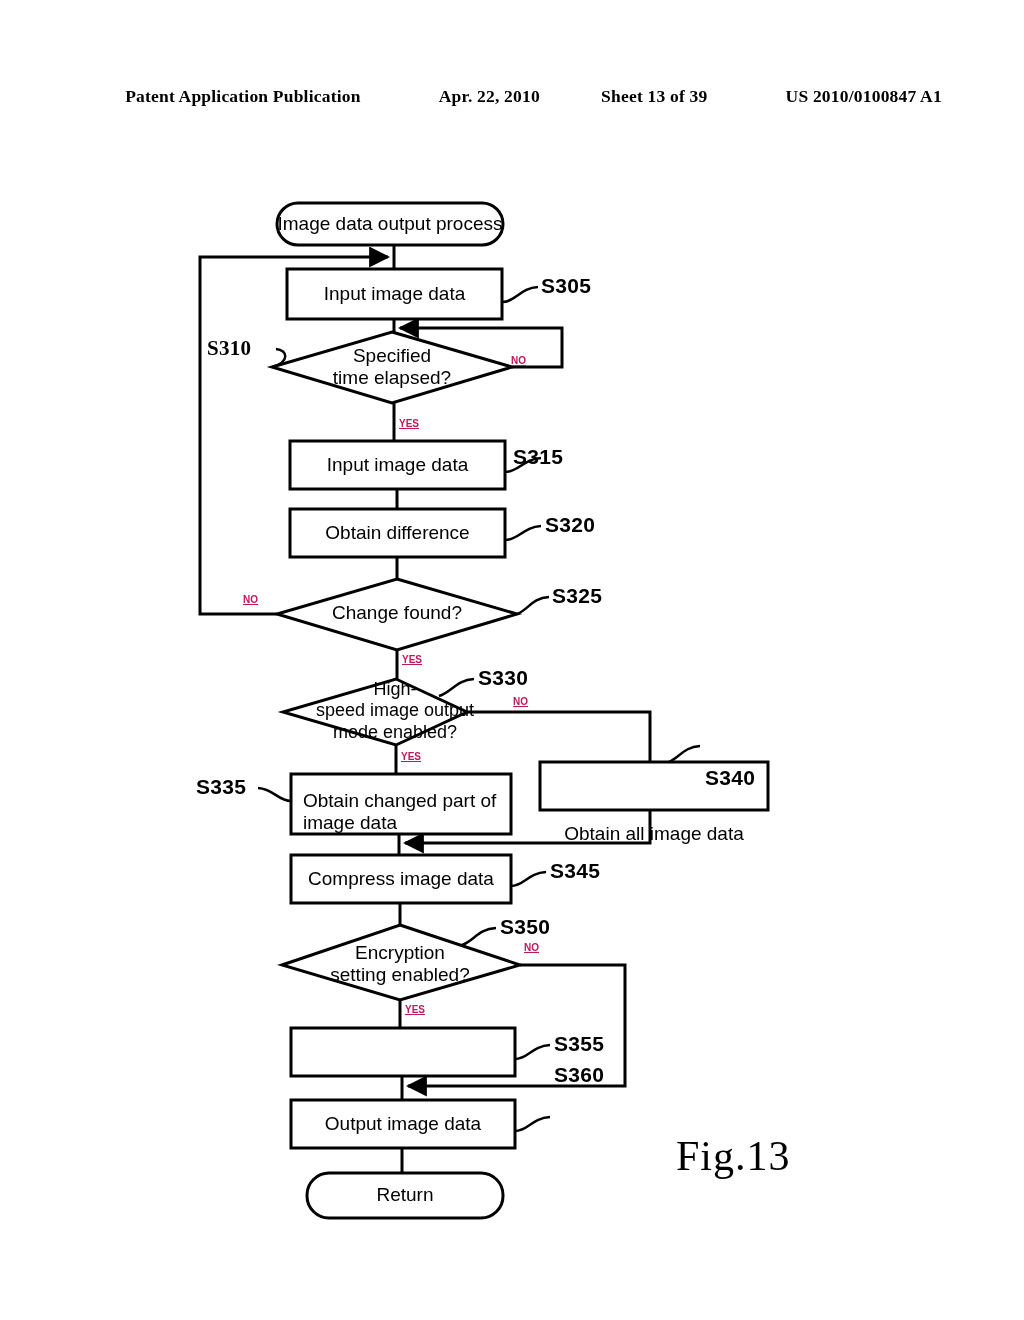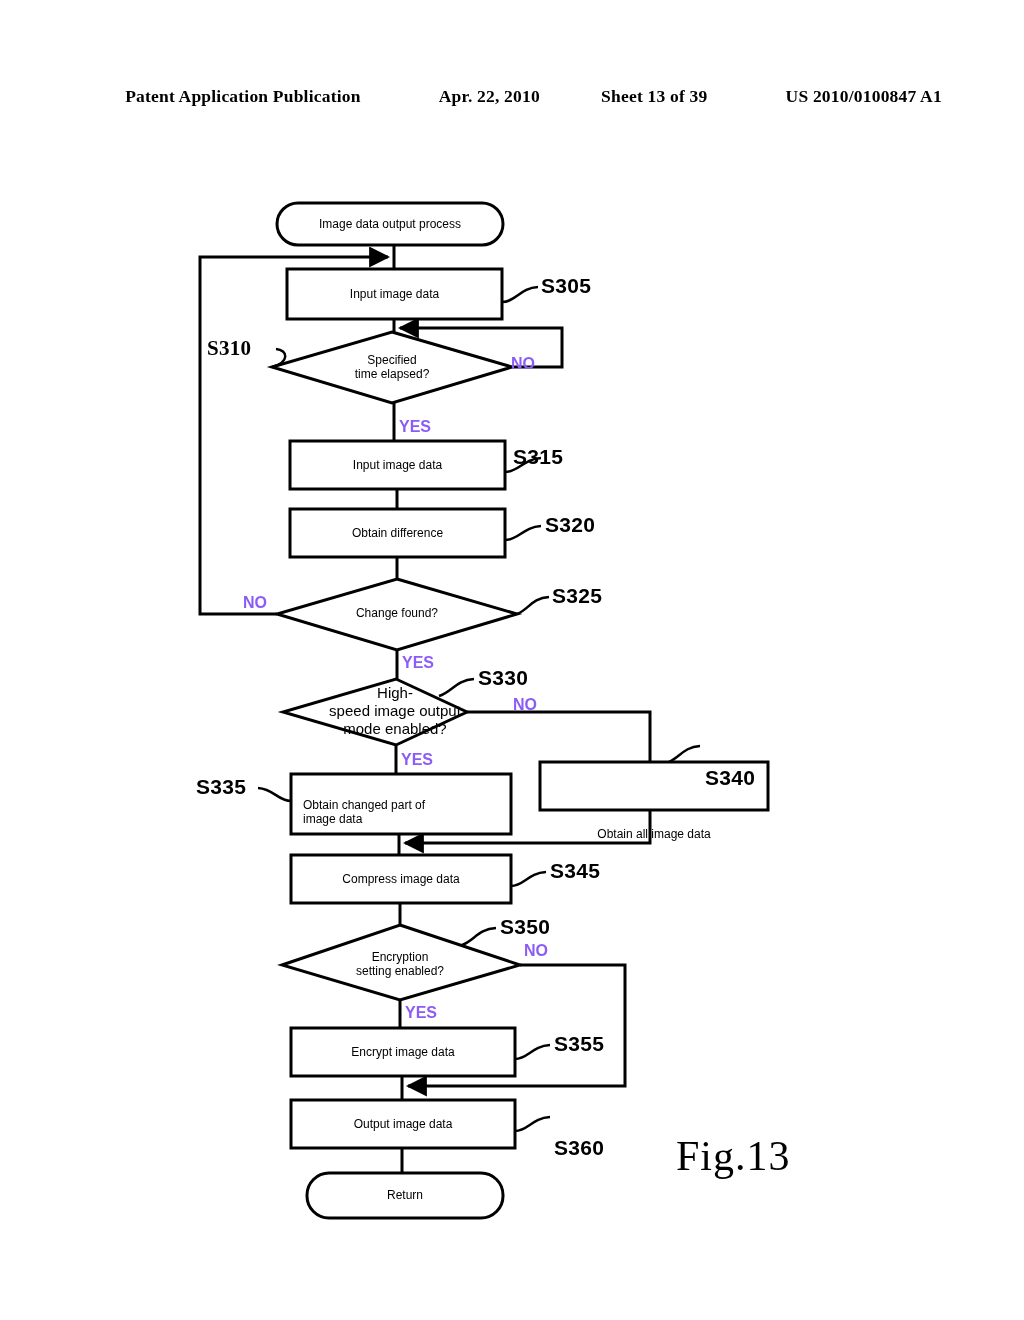--- a/index.html
+++ b/index.html
@@ -44,54 +44,55 @@
   #flow-svg {
     position: absolute;
     left: 0;
     top: 0;
   }
 
   
   .node-text {
     position: absolute;
     font-family: "Liberation Sans", sans-serif;
-    font-size: 12px;
+    font-size: 19px;
     color: #000;
     line-height: 1.18;
     text-align: center;
     white-space: pre-line;
     display: flex;
     align-items: center;
     justify-content: center;
     pointer-events: none;
   }
   .node-text.left-al {
     text-align: left;
     justify-content: flex-start;
     margin-top: 8px;
   }
   .node-text.small {
-    font-size: 15px;
+    font-size: 18px;
   }
 
   .step-label {
     position: absolute;
     font-family: "Liberation Sans", sans-serif;
     font-weight: bold;
     font-size: 21px;
     letter-spacing: 0.3px;
     color: #000;
   }
 
   .branch-label {
     position: absolute;
     font-family: "Liberation Sans", sans-serif;
     font-weight: bold;
-    font-size: 16px;
-    color: #8b5cf6;
+    font-size: 10px;
+    color: #be185d;
+    text-decoration: underline;
   }
 
   #fig-caption {
     position: absolute;
     left: 676px;
     top: 1132px;
     font-family: "Liberation Serif", serif;
     font-size: 42px;
     letter-spacing: 1px;
     color: #000;
@@ -214,38 +215,37 @@
   <div class="node-text left-al" style="left:303px; top:774px; width:206px; height:60px;">Obtain changed part of
 image data</div>
 
   <div class="node-text" style="left:540px; top:762px; width:228px; height:48px;margin-top:48px;">Obtain all image data</div>
 
   <div class="node-text" style="left:291px; top:855px; width:220px; height:48px;">Compress image data</div>
 
   <div class="node-text" style="left:305px; top:939px; width:190px; height:50px;">Encryption
 setting enabled?</div>
 
-  <div class="node-text" style="left:291px; top:1028px; width:224px; height:48px;">Encrypt image data</div>
 
   <div class="node-text" style="left:291px; top:1100px; width:224px; height:48px;">Output image data</div>
 
   <div class="node-text" style="left:307px; top:1173px; width:196px; height:45px;">Return</div>
 
   <div class="step-label" style="left:541px; top:274px;">S305</div>
   <div class="step-label" style="left:207px; top:336px;font-family:Liberation Serif, serif;">S310</div>
   <div class="step-label" style="left:513px; top:445px;">S315</div>
   <div class="step-label" style="left:545px; top:513px;">S320</div>
   <div class="step-label" style="left:552px; top:584px;">S325</div>
   <div class="step-label" style="left:478px; top:666px;">S330</div>
   <div class="step-label" style="left:196px; top:775px;">S335</div>
   <div class="step-label" style="left:705px; top:733px;margin-top:33px;">S340</div>
   <div class="step-label" style="left:550px; top:859px;">S345</div>
   <div class="step-label" style="left:500px; top:915px;">S350</div>
   <div class="step-label" style="left:554px; top:1032px;">S355</div>
-  <div class="step-label" style="left:554px; top:1136px;">S360</div>
+  <div class="step-label" style="left:554px; top:1063px;">S360</div>
 
   <div class="branch-label" style="left:511px; top:355px;">NO</div>
   <div class="branch-label" style="left:399px; top:418px;">YES</div>
 
   <div class="branch-label" style="left:243px; top:594px;">NO</div>
   <div class="branch-label" style="left:402px; top:654px;">YES</div>
 
   <div class="branch-label" style="left:513px; top:696px;">NO</div>
   <div class="branch-label" style="left:401px; top:751px;">YES</div>
 

